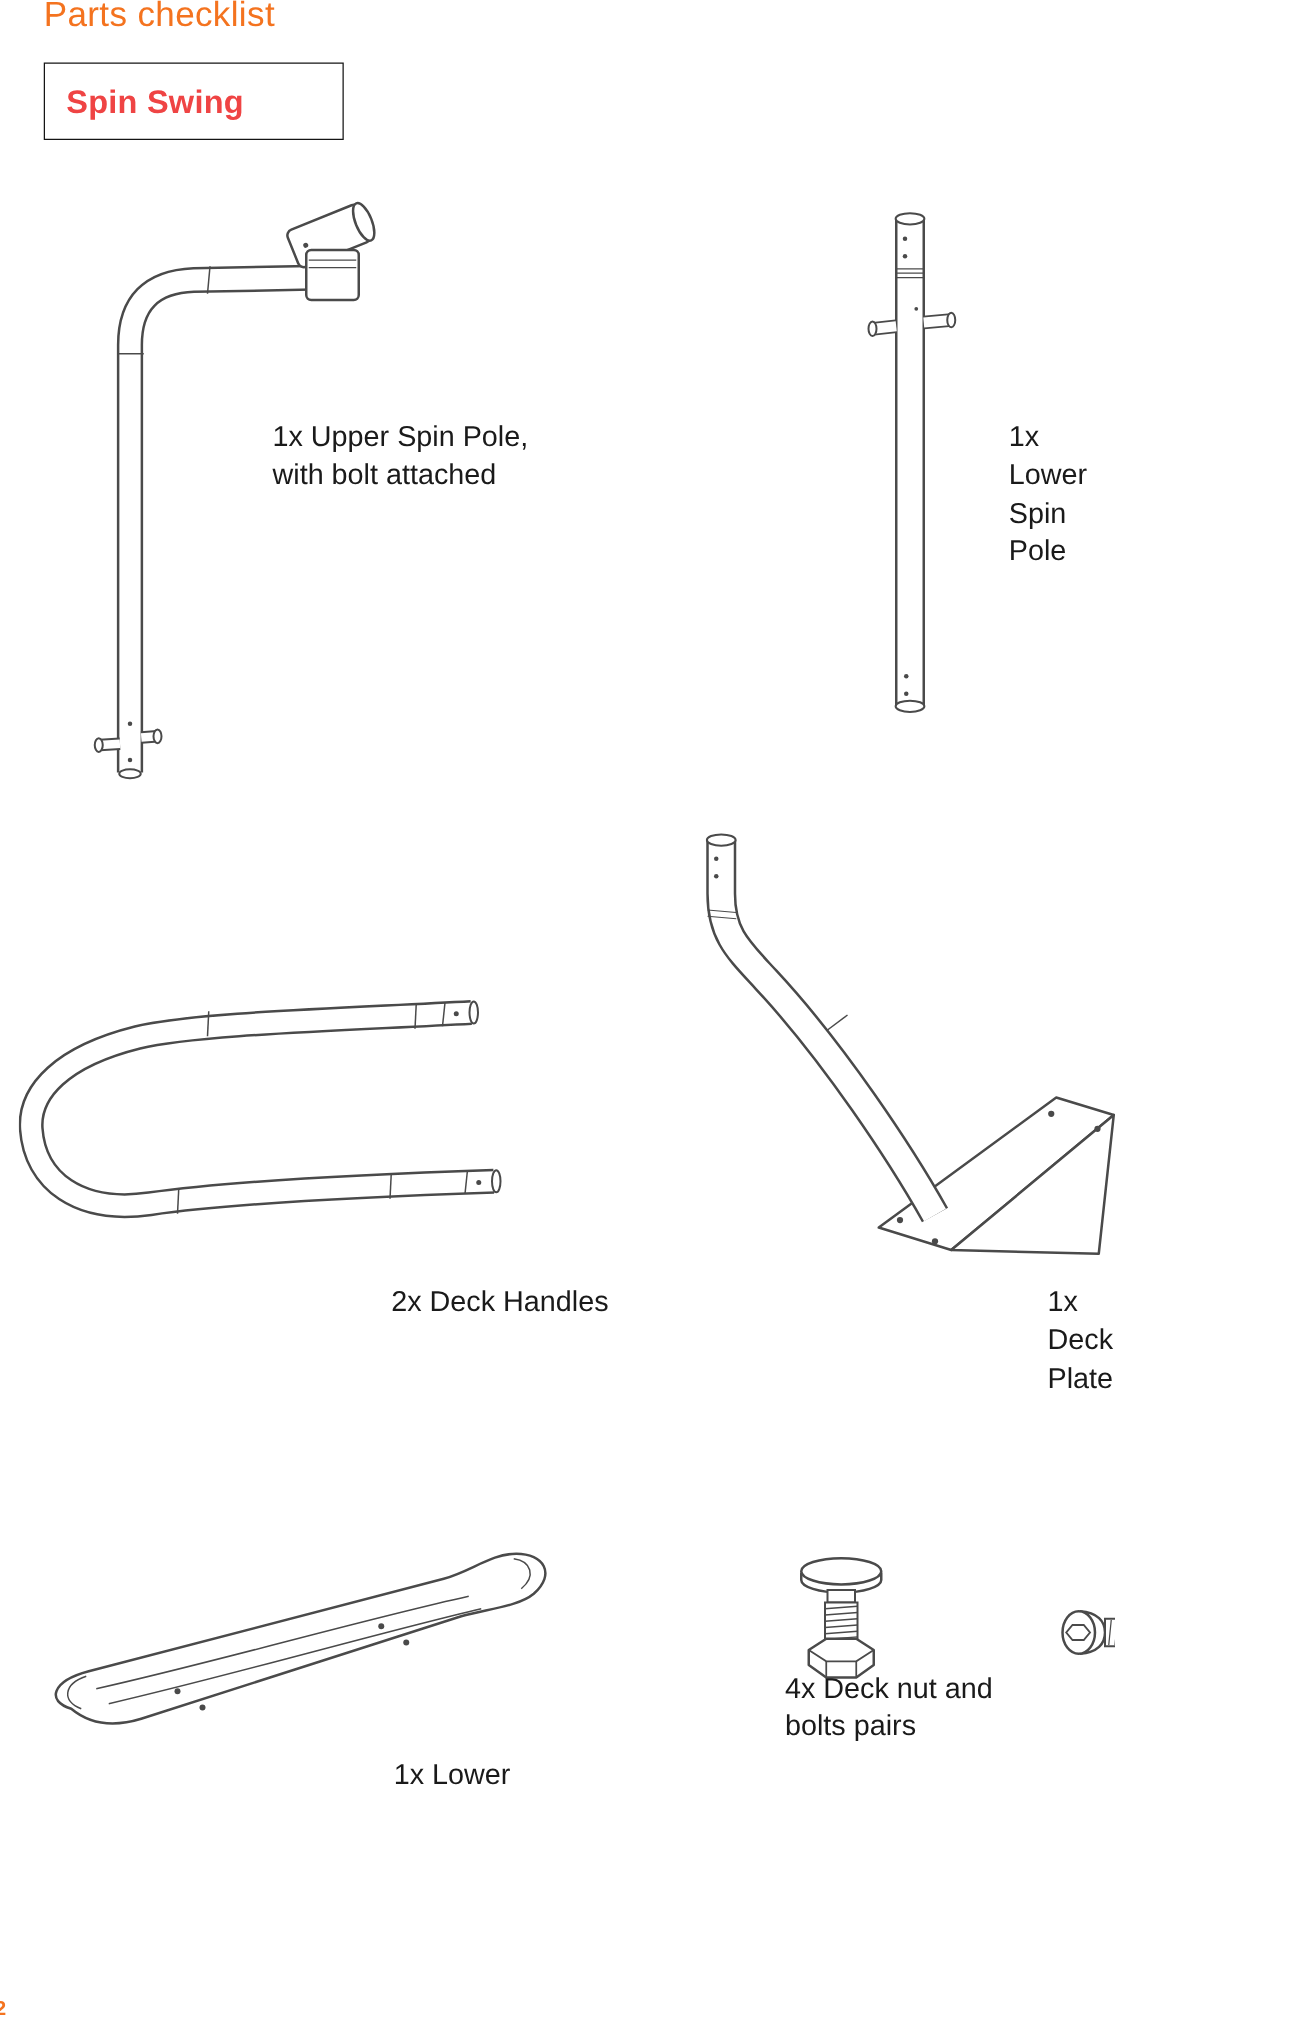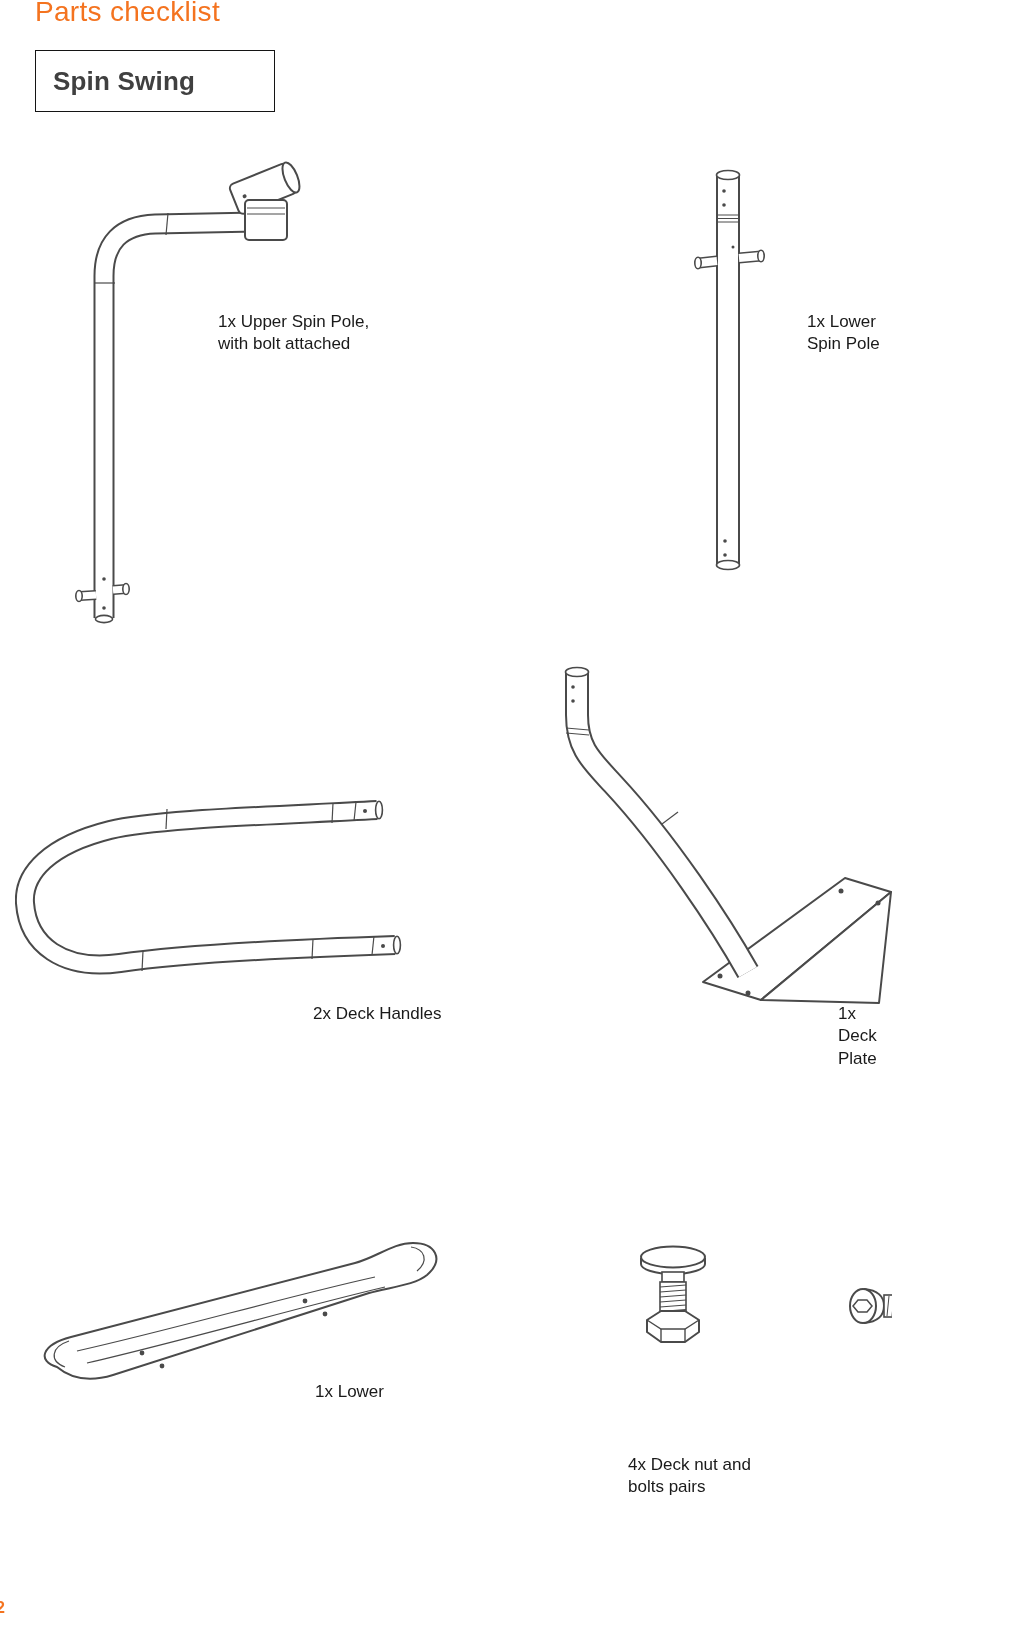--- a/index.html
+++ b/index.html
@@ -29,29 +29,30 @@
     height: 62px;
     border: 1.5px solid #141414;
     display: flex;
     align-items: center;
     padding-left: 17px;
     background: #ffffff;
   }
   .section-box span {
     font-size: 26px;
     font-weight: 700;
-    color: #404040;
+    color: #ef4444;
     letter-spacing: 0.2px;
   }
   .part-label {
     position: absolute;
-    font-size: 17px;
+    font-size: 23px;
     line-height: 1.32;
     color: #1a1a1a;
     white-space: pre-line;
+    margin-top: 23px;
   }
   .illus { position: absolute; }
   .page-number {
     position: absolute;
     left: -4px;
     top: 1599px;
     font-size: 16px;
     font-weight: 700;
     color: #F4731F;
   }
@@ -213,19 +214,19 @@
 with bolt attached</div>
 
   <div class="part-label" style="left:807px; top:311px;">1x Lower Spin Pole</div>
 
   <div class="part-label" style="left:313px; top:1003px;">2x Deck Handles</div>
 
   <div class="part-label" style="left:838px; top:1003px;">1x Deck Plate</div>
 
   <div class="part-label" style="left:315px; top:1381px;">1x Lower</div>
 
-  <div class="part-label" style="left:628px; top:1454px;">4x Deck nut and
+  <div class="part-label" style="left:628px; top:1312px;">4x Deck nut and
 bolts pairs</div>
 
 
   <div class="page-number">2</div>
 
 </div>
 
 </body></html>

